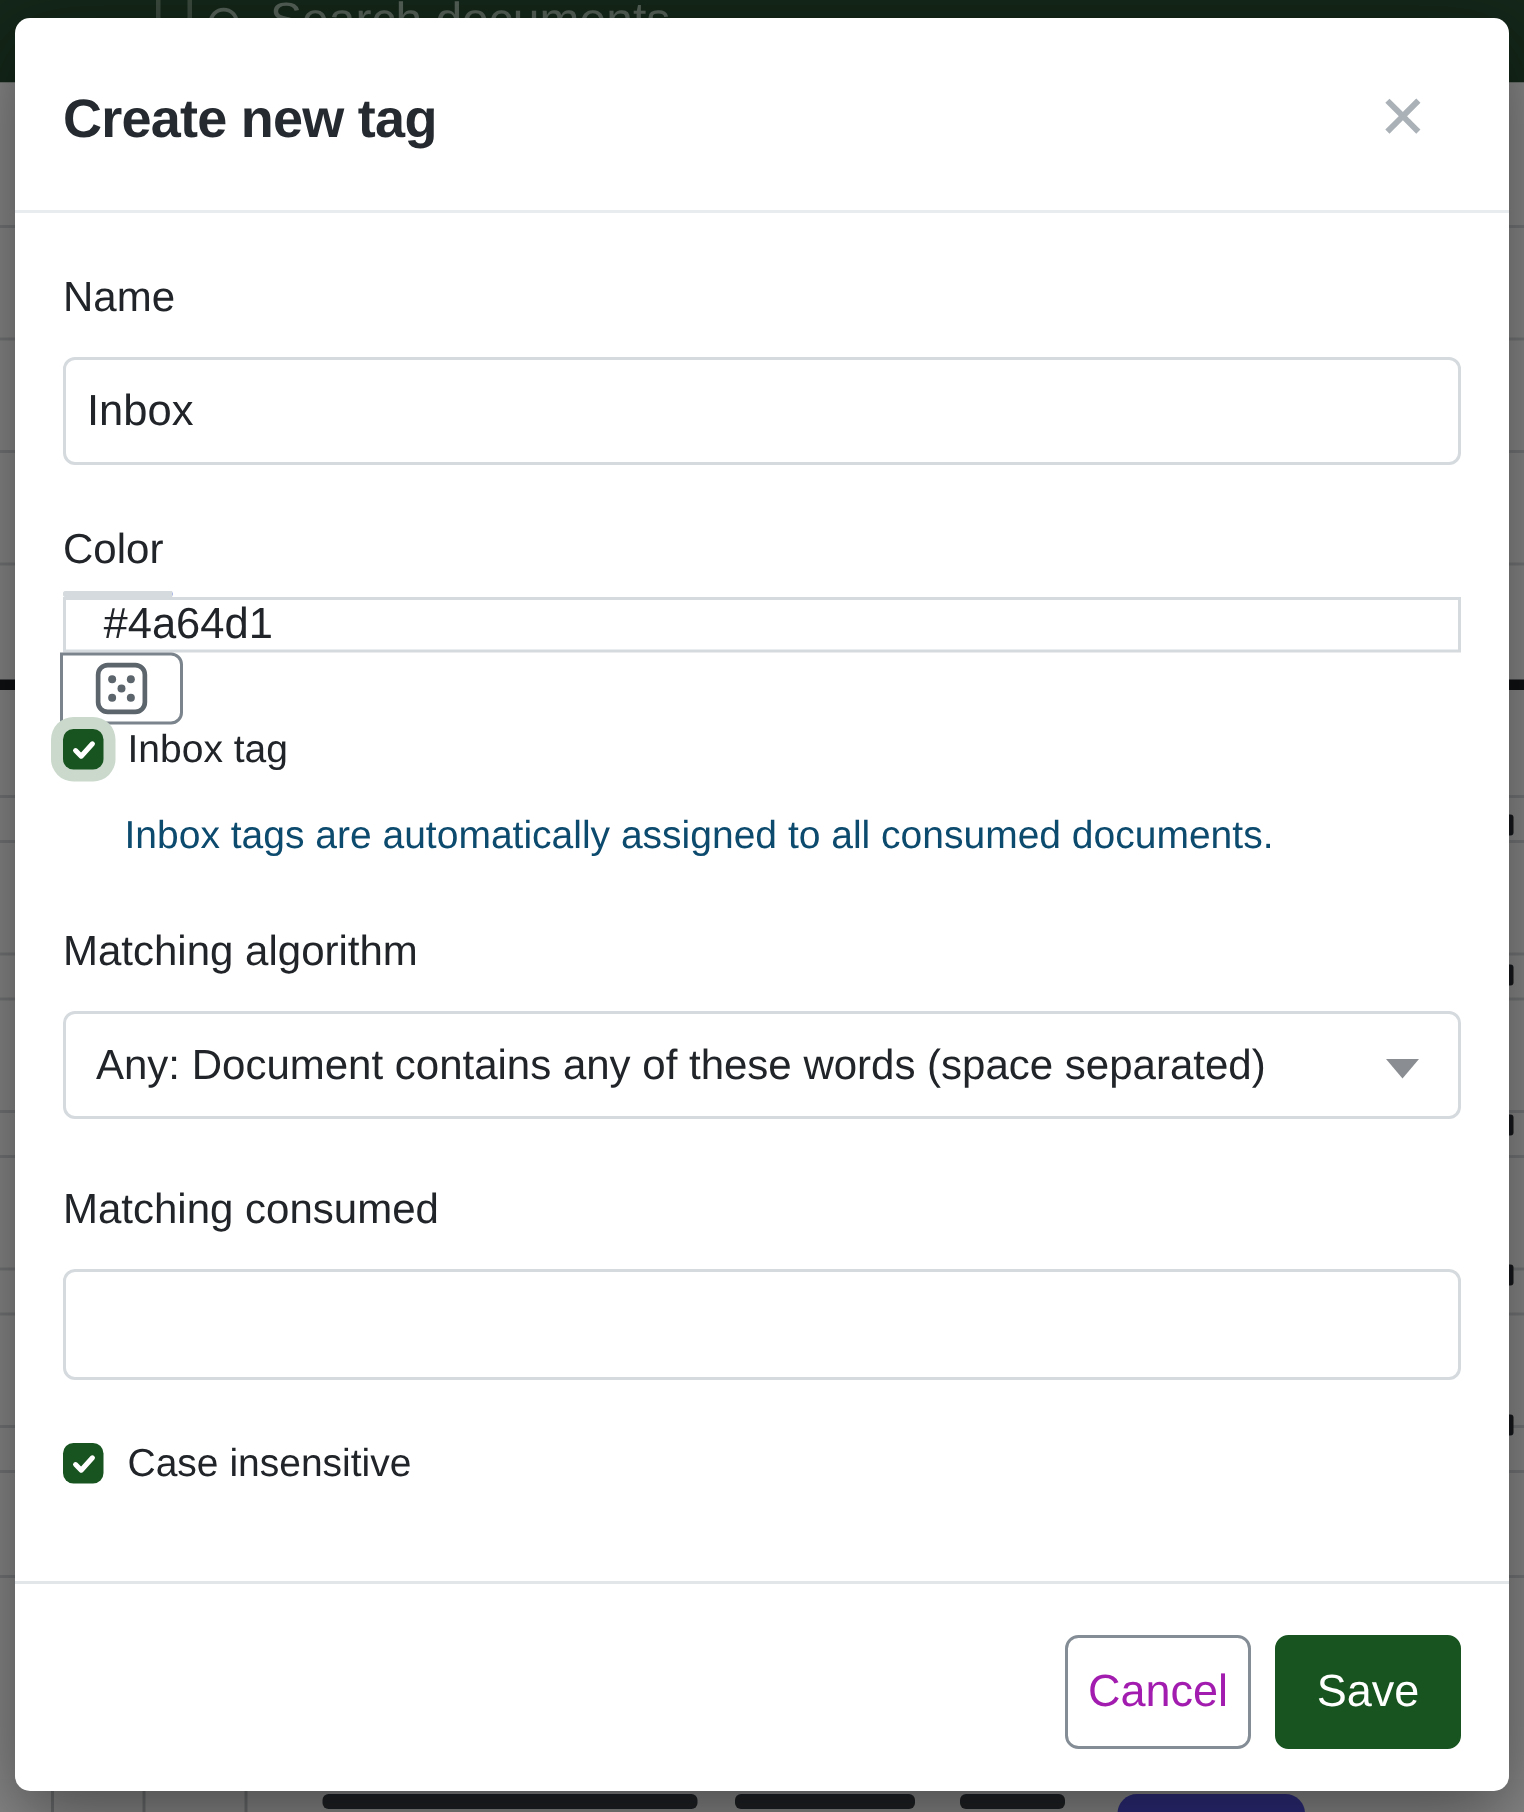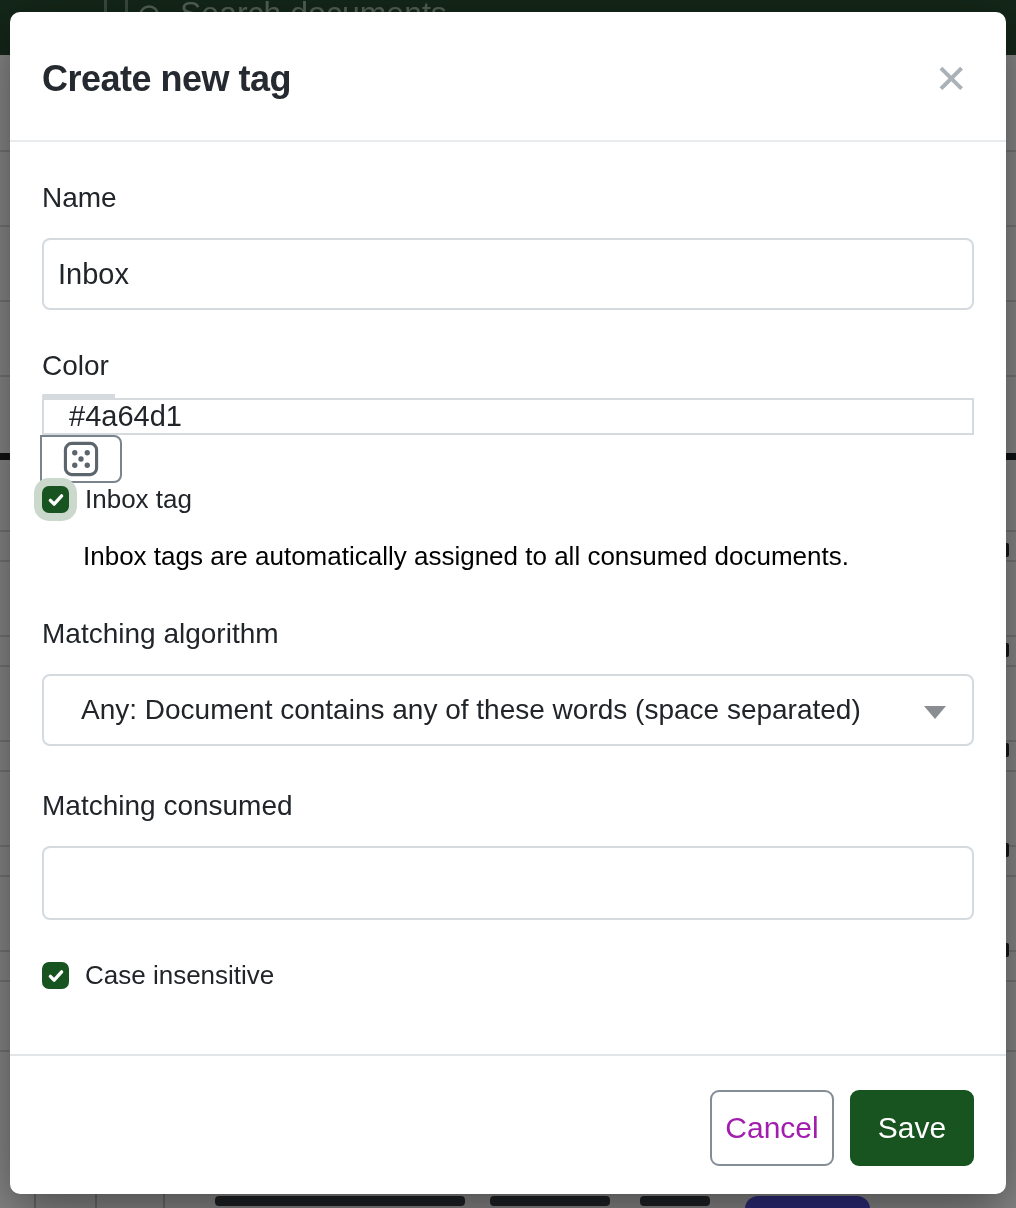--- a/index.html
+++ b/index.html
@@ -40,21 +40,21 @@
 
   
   .modal {
     position:absolute; left:10px; top:12px; width:996px; height:1182px;
     background:#ffffff; border-radius:10px;
     box-shadow:0 14px 50px rgba(0,0,0,0.45);
     display:flex; flex-direction:column;
   }
   .modal-header {
     display:flex; align-items:center; justify-content:space-between;
-    padding:46px 24px 40px 32px;
+    padding:46px 40px 40px 32px;
     border-bottom:2px solid #e9ecef;
   }
   .modal-title { font-size:36px; font-weight:700; color:#252a30; letter-spacing:-0.5px; }
   .close-btn {
     background:none; border:none; cursor:pointer;
     font-size:40px; line-height:1; color:#aab1b7; font-weight:300;
     padding:0 14px;
   }
   .modal-body { flex:1 1 auto; padding:40px 32px 0 32px; }
 
@@ -84,27 +84,27 @@
   }
 
   
   .check-row { display:flex; align-items:center; }
   .checkbox {
     width:27px; height:27px; border-radius:7px; background:#17541f;
     display:flex; align-items:center; justify-content:center; cursor:pointer; flex:0 0 auto;
   }
   .checkbox.halo { box-shadow:0 0 0 8px #cad9cc; }
   .check-label { font-size:26px; color:#212529; margin-left:16px; cursor:pointer; }
-  .help-text { font-size:26px; color:#000000; margin:26px 0 0 41px; }
+  .help-text { font-size:26px; color:#0c4a6e; margin:26px 0 0 41px; }
 
   
   .select-box {
     position:relative; width:100%; height:72px;
     border:2px solid #d5dade; border-radius:8px; background:#fff; cursor:pointer;
-    display:flex; align-items:center; padding:0 60px 0 37px;
+    display:flex; align-items:center; padding:0 60px 0 20px;
   }
   .select-box .selected-text {
     font-size:28px; color:#212529; white-space:nowrap; overflow:hidden;
   }
   .caret-down {
     position:absolute; right:26px; top:30px; width:0; height:0;
     border-left:11px solid transparent; border-right:11px solid transparent;
     border-top:13px solid #8a8d91;
   }
 

